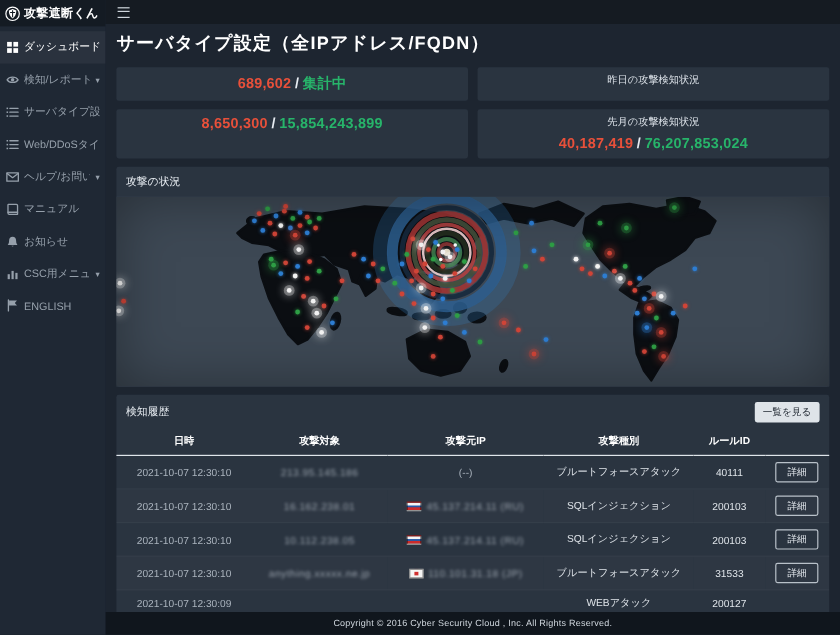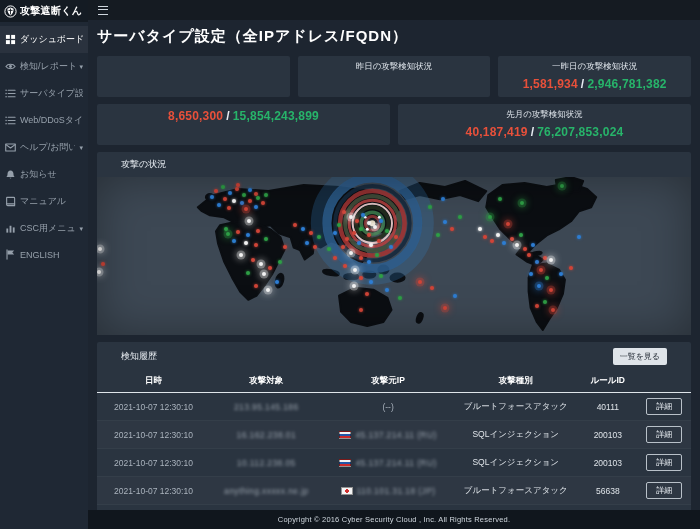--- a/index.html
+++ b/index.html
@@ -36,21 +36,21 @@
   .cards-row { display:flex; gap:8px; margin-bottom:7px; }
   .stat-card { flex:1; background:#2a3440; border-radius:2px; padding:5px 4px 6px; text-align:center; }
   .stat-label { font-size:8.5px; color:#dde3e9; margin-bottom:4px; }
   .stat-values { font-size:12px; font-weight:bold; letter-spacing:.2px; }
   .v-red { color:#e8503a; }
   .v-green { color:#27b46a; }
   .v-sep { color:#e8edf2; margin:0 3px; }
 
   
   .panel { background:#2a3440; border-radius:2px; margin-bottom:7px; }
-  .panel-head { display:flex; justify-content:space-between; align-items:center; padding:6px 24px; font-size:9px; color:#e8edf2; }
+  .panel-head { display:flex; justify-content:space-between; align-items:center; padding:6px 8px; font-size:9px; color:#e8edf2; }
 
   
   .map-wrap { position:relative; height:158px; background:#3d4854; overflow:hidden; }
   .map-wrap svg.map { position:absolute; inset:0; width:100%; height:100%; }
   .map-wrap::after { content:''; position:absolute; inset:0; box-shadow:inset 0 0 45px rgba(0,0,0,.35); pointer-events:none; }
   .dots-layer { position:absolute; inset:0; }
   .dot { position:absolute; width:4px; height:4px; border-radius:50%; transform:translate(-50%,-50%); }
   .c-r { background:#d04437; box-shadow:0 0 3px rgba(208,68,55,.9); }
   .c-g { background:#2e9e45; box-shadow:0 0 3px rgba(46,158,69,.9); }
   .c-b { background:#2d7dd2; box-shadow:0 0 3px rgba(45,125,210,.9); }
@@ -151,34 +151,34 @@
               <rect x="0.8" y="2.2" width="10.4" height="7.6" fill="none" stroke="currentColor" stroke-width="1.2" stroke-linecap="round" stroke-linejoin="round"></rect>
               <path d="M1 2.8 L6 6.6 L11 2.8" fill="none" stroke="currentColor" stroke-width="1.2" stroke-linecap="round" stroke-linejoin="round"></path>
             </svg>
           </span>
           <span class="lbl">ヘルプ/お問い合わせ</span>
           <span class="caret">▾</span>
         </div>
         <div class="side-item">
           <span class="icn">
             <svg viewBox="0 0 12 12">
+              <path d="M2 1.5 H9.5 A1 1 0 0 1 10.5 2.5 V10.5 H3 A1.2 1.2 0 0 1 1.8 9.3 V1.7" fill="none" stroke="currentColor" stroke-width="1.2" stroke-linecap="round" stroke-linejoin="round"></path>
+              <path d="M1.8 8.6 H10.5" fill="none" stroke="currentColor" stroke-width="1.2" stroke-linecap="round" stroke-linejoin="round"></path>
+            </svg>
+          </span>
+          <span class="lbl">マニュアル</span>
+        </div>
+        <div class="side-item">
+          <span class="icn">
+            <svg viewBox="0 0 12 12">
               <path d="M6 1.5 C8 1.5 9.2 3 9.2 5 C9.2 7.5 10 8.2 10.5 8.8 H1.5 C2 8.2 2.8 7.5 2.8 5 C2.8 3 4 1.5 6 1.5 Z" fill="currentColor"></path>
               <path d="M5 9.6 A1.1 1.1 0 0 0 7 9.6" fill="currentColor"></path>
             </svg>
           </span>
           <span class="lbl">お知らせ</span>
-        </div>
-        <div class="side-item">
-          <span class="icn">
-            <svg viewBox="0 0 12 12">
-              <path d="M2 1.5 H9.5 A1 1 0 0 1 10.5 2.5 V10.5 H3 A1.2 1.2 0 0 1 1.8 9.3 V1.7" fill="none" stroke="currentColor" stroke-width="1.2" stroke-linecap="round" stroke-linejoin="round"></path>
-              <path d="M1.8 8.6 H10.5" fill="none" stroke="currentColor" stroke-width="1.2" stroke-linecap="round" stroke-linejoin="round"></path>
-            </svg>
-          </span>
-          <span class="lbl">マニュアル</span>
         </div>
         <div class="side-item">
           <span class="icn">
             <svg viewBox="0 0 12 12">
               <g fill="currentColor">
                 <rect x="1.5" y="6" width="2" height="4.5"></rect>
                 <rect x="5" y="3" width="2" height="7.5"></rect>
                 <rect x="8.5" y="4.8" width="2" height="5.7"></rect>
               </g>
             </svg>
@@ -203,27 +203,24 @@
     <div class="topbar">
       <div class="hamb"></div>
     </div>
 
     <div class="content">
 
       <div class="page-title">サーバタイプ設定（全IPアドレス/FQDN）</div>
 
       <div class="cards-row">
           <div class="stat-card">
+            <div class="stat-values"><span class="v-red">689,602</span><span class="v-sep">/</span><span class="v-green">集計中</span></div>
           </div>
           <div class="stat-card">
             <div class="stat-label">昨日の攻撃検知状況</div>
-          </div>
-          <div class="stat-card">
-            <div class="stat-label">一昨日の攻撃検知状況</div>
-            <div class="stat-values"><span class="v-red">1,581,934</span><span class="v-sep">/</span><span class="v-green">2,946,781,382</span></div>
           </div>
         </div>
       <div class="cards-row">
           <div class="stat-card">
             <div class="stat-values"><span class="v-red">8,650,300</span><span class="v-sep">/</span><span class="v-green">15,854,243,899</span></div>
           </div>
           <div class="stat-card">
             <div class="stat-label">先月の攻撃検知状況</div>
             <div class="stat-values"><span class="v-red">40,187,419</span><span class="v-sep">/</span><span class="v-green">76,207,853,024</span></div>
           </div>
@@ -454,21 +451,21 @@
                 <td><span class="flag flag-ru"></span><span class="blur">45.137.214.11 (RU)</span></td>
                 <td class="type-cell">SQLインジェクション</td>
                 <td class="rule-cell">200103</td>
                 <td><button class="btn-detail">詳細</button></td>
               </tr>
               <tr>
                 <td>2021-10-07 12:30:10</td>
                 <td><span class="blur">anything.xxxxx.ne.jp</span></td>
                 <td><span class="flag flag-jp"></span><span class="blur">110.101.31.18 (JP)</span></td>
                 <td class="type-cell">ブルートフォースアタック</td>
-                <td class="rule-cell">56638</td>
+                <td class="rule-cell">31533</td>
                 <td><button class="btn-detail">詳細</button></td>
               </tr>
               <tr>
                 <td>2021-10-07 12:30:09</td>
                 <td></td>
                 <td></td>
                 <td class="type-cell">WEBアタック</td>
                 <td class="rule-cell">200127</td>
                 <td></td>
               </tr>

